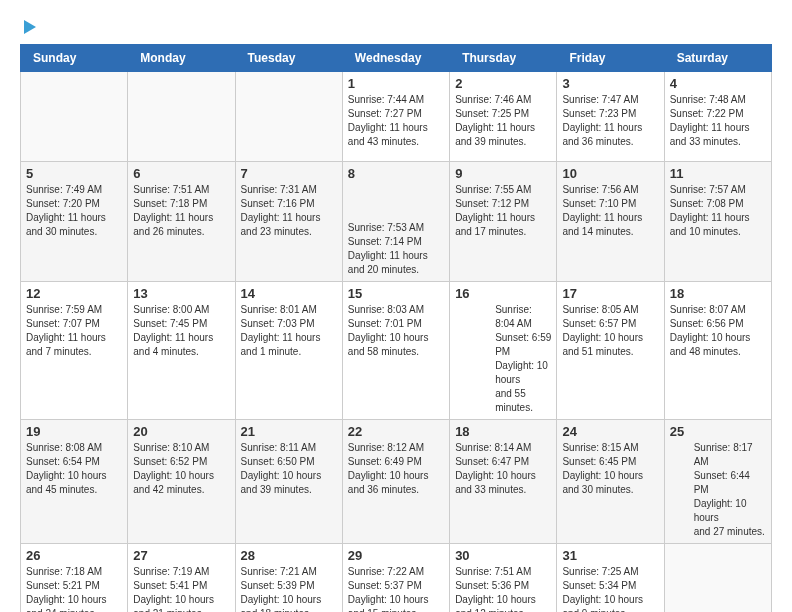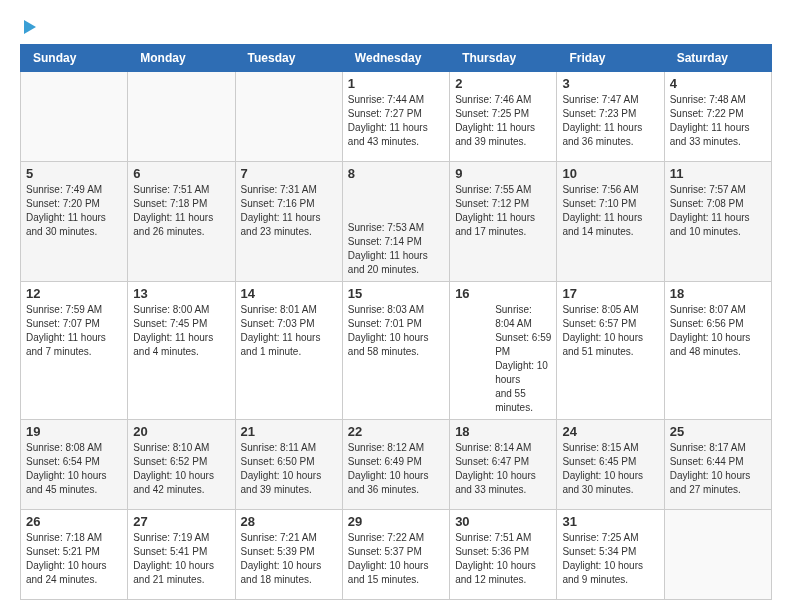--- a/index.html
+++ b/index.html
@@ -311,21 +311,21 @@
         </td>
         <td>
           <span class="day-num">24</span>
           <div class="cell-text" style="white-space: pre-line;">Sunrise: 8:15 AM
 Sunset: 6:45 PM
 Daylight: 10 hours
 and 30 minutes.</div>
         </td>
         <td>
           <span class="day-num">25</span>
-          <div class="cell-text" style="white-space: pre-line;">Sunrise: 8:17 AM
+          <div class="cell-text" style="white-space: pre-line; margin-left: 24px;">Sunrise: 8:17 AM
 Sunset: 6:44 PM
 Daylight: 10 hours
 and 27 minutes.</div>
         </td>
       </tr>
       <tr>
         <td>
           <span class="day-num">26</span>
           <div class="cell-text" style="white-space: pre-line;">Sunrise: 7:18 AM
 Sunset: 5:21 PM

